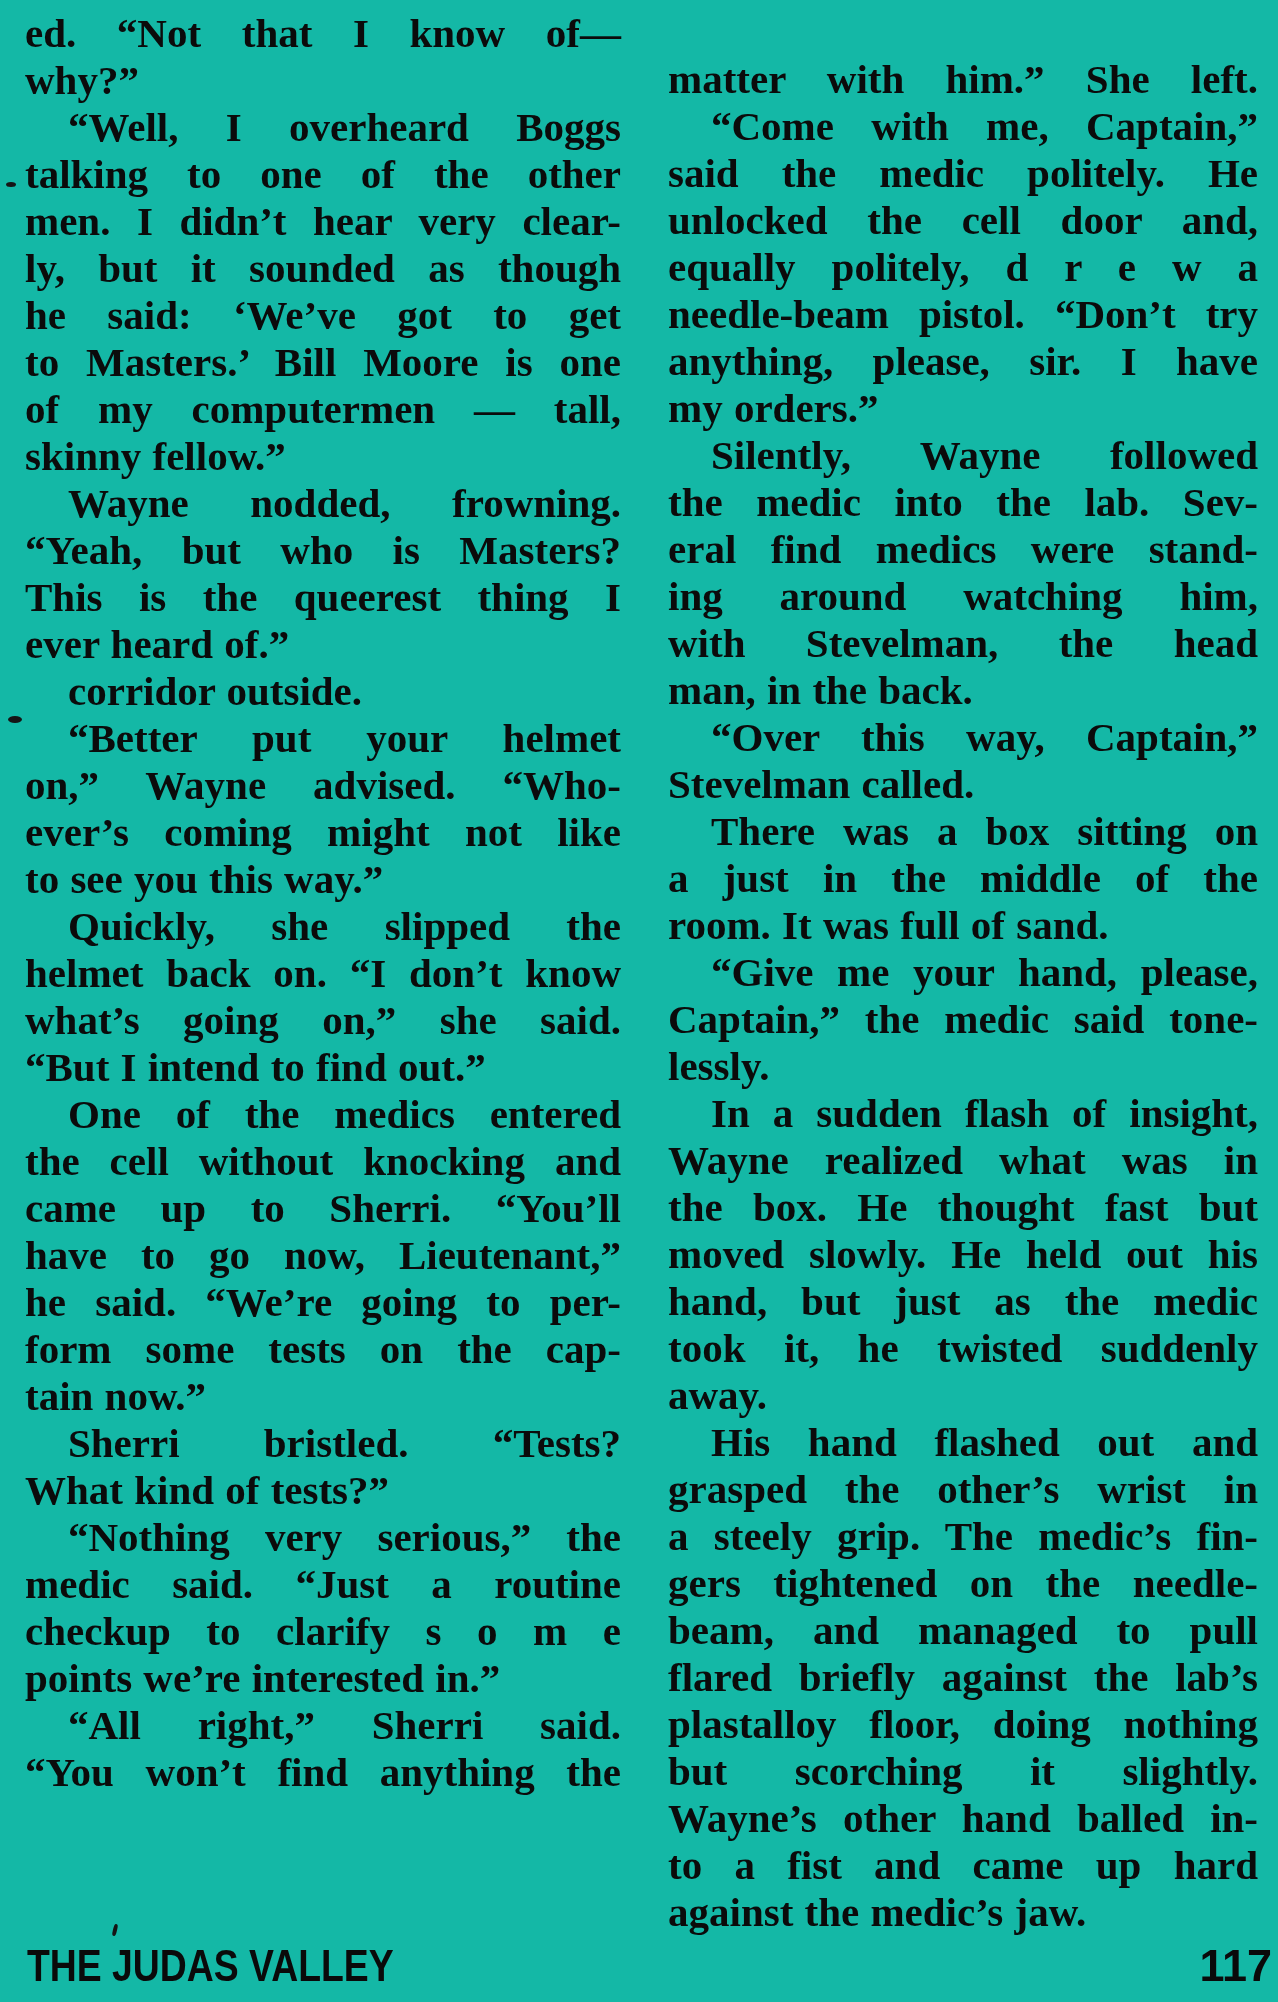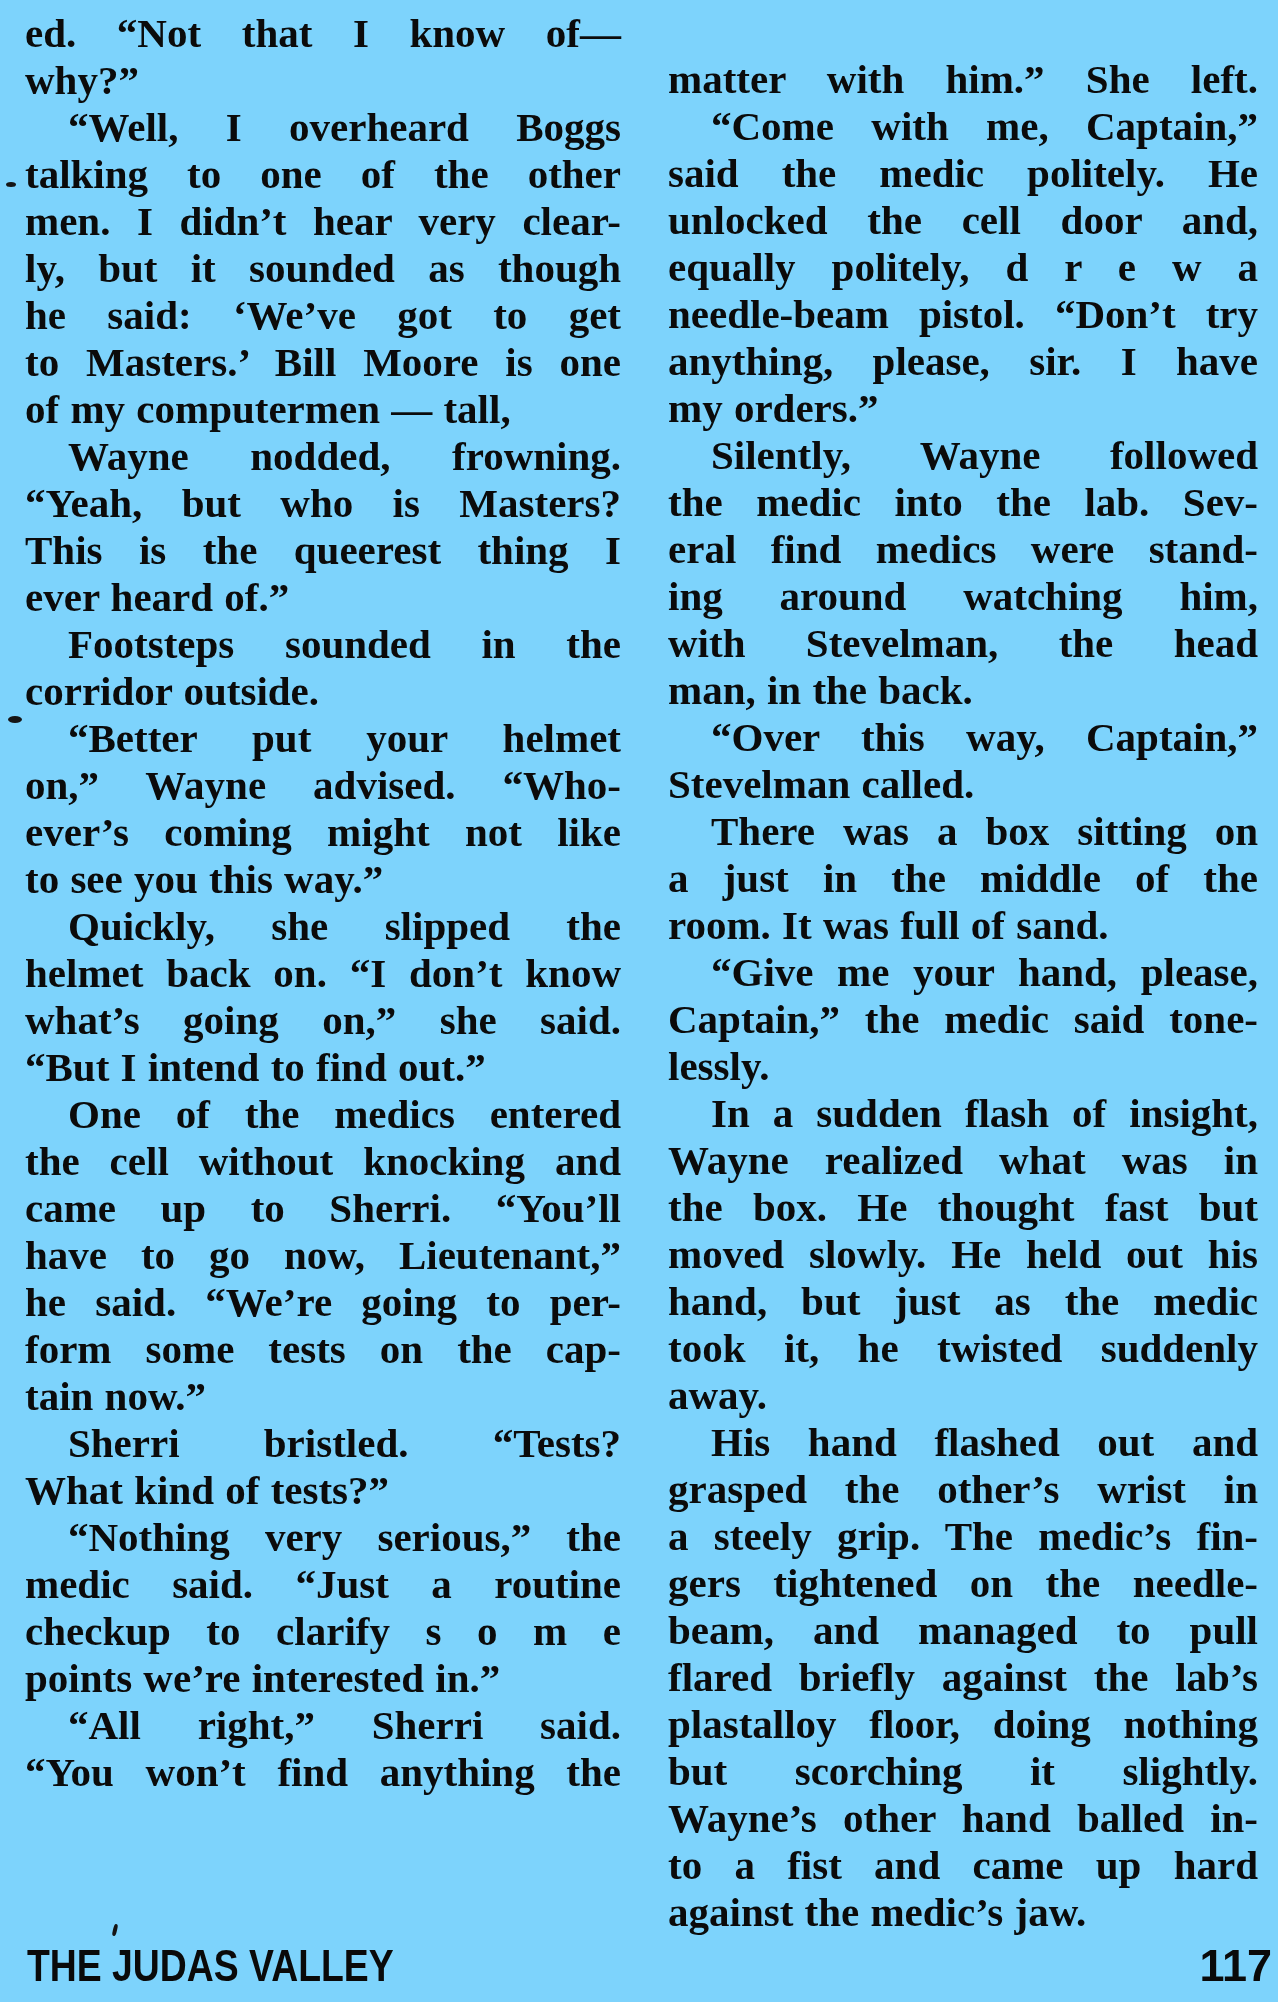--- a/index.html
+++ b/index.html
@@ -7,21 +7,21 @@
     margin: 0; padding: 0;
     width: 1278px; height: 2002px;
     background: #ffffff;
     overflow: hidden;
     position: relative;
     font-family: "Liberation Serif", "DejaVu Serif", serif;
     color: #0b0b0b;
   }
   .page {
     position: absolute; inset: 0;
-    background: #7dd3fc;
+    background: #14b8a6;
   }
   .column {
     position: absolute;
     top: 10px;
   }
   .column.left  { left: 25px;  width: 596px; }
   .column.right { left: 668px; width: 590px; margin-top: 46px; }
   .para { margin: 0; padding: 0; }
   .para.space-before { }
   .line {
@@ -78,29 +78,29 @@
           <div class="line">why?”</div>
         </div>
         <div class="para indent">
           <div class="line">“Well, I overheard Boggs</div>
           <div class="line">talking to one of the other</div>
           <div class="line">men. I didn’t hear very clear-</div>
           <div class="line">ly, but it sounded as though</div>
           <div class="line">he said: ‘We’ve got to get</div>
           <div class="line">to Masters.’ Bill Moore is one</div>
           <div class="line">of my computermen — tall,</div>
+          <div class="line">skinny fellow.”</div>
         </div>
         <div class="para indent">
           <div class="line">Wayne nodded, frowning.</div>
           <div class="line">“Yeah, but who is Masters?</div>
           <div class="line">This is the queerest thing I</div>
           <div class="line">ever heard of.”</div>
         </div>
         <div class="para indent">
-          <div class="line">Footsteps sounded in the</div>
           <div class="line">corridor outside.</div>
         </div>
         <div class="para indent">
           <div class="line">“Better put your helmet</div>
           <div class="line">on,” Wayne advised. “Who-</div>
           <div class="line">ever’s coming might not like</div>
           <div class="line">to see you this way.”</div>
         </div>
         <div class="para indent">
           <div class="line">Quickly, she slipped the</div>

